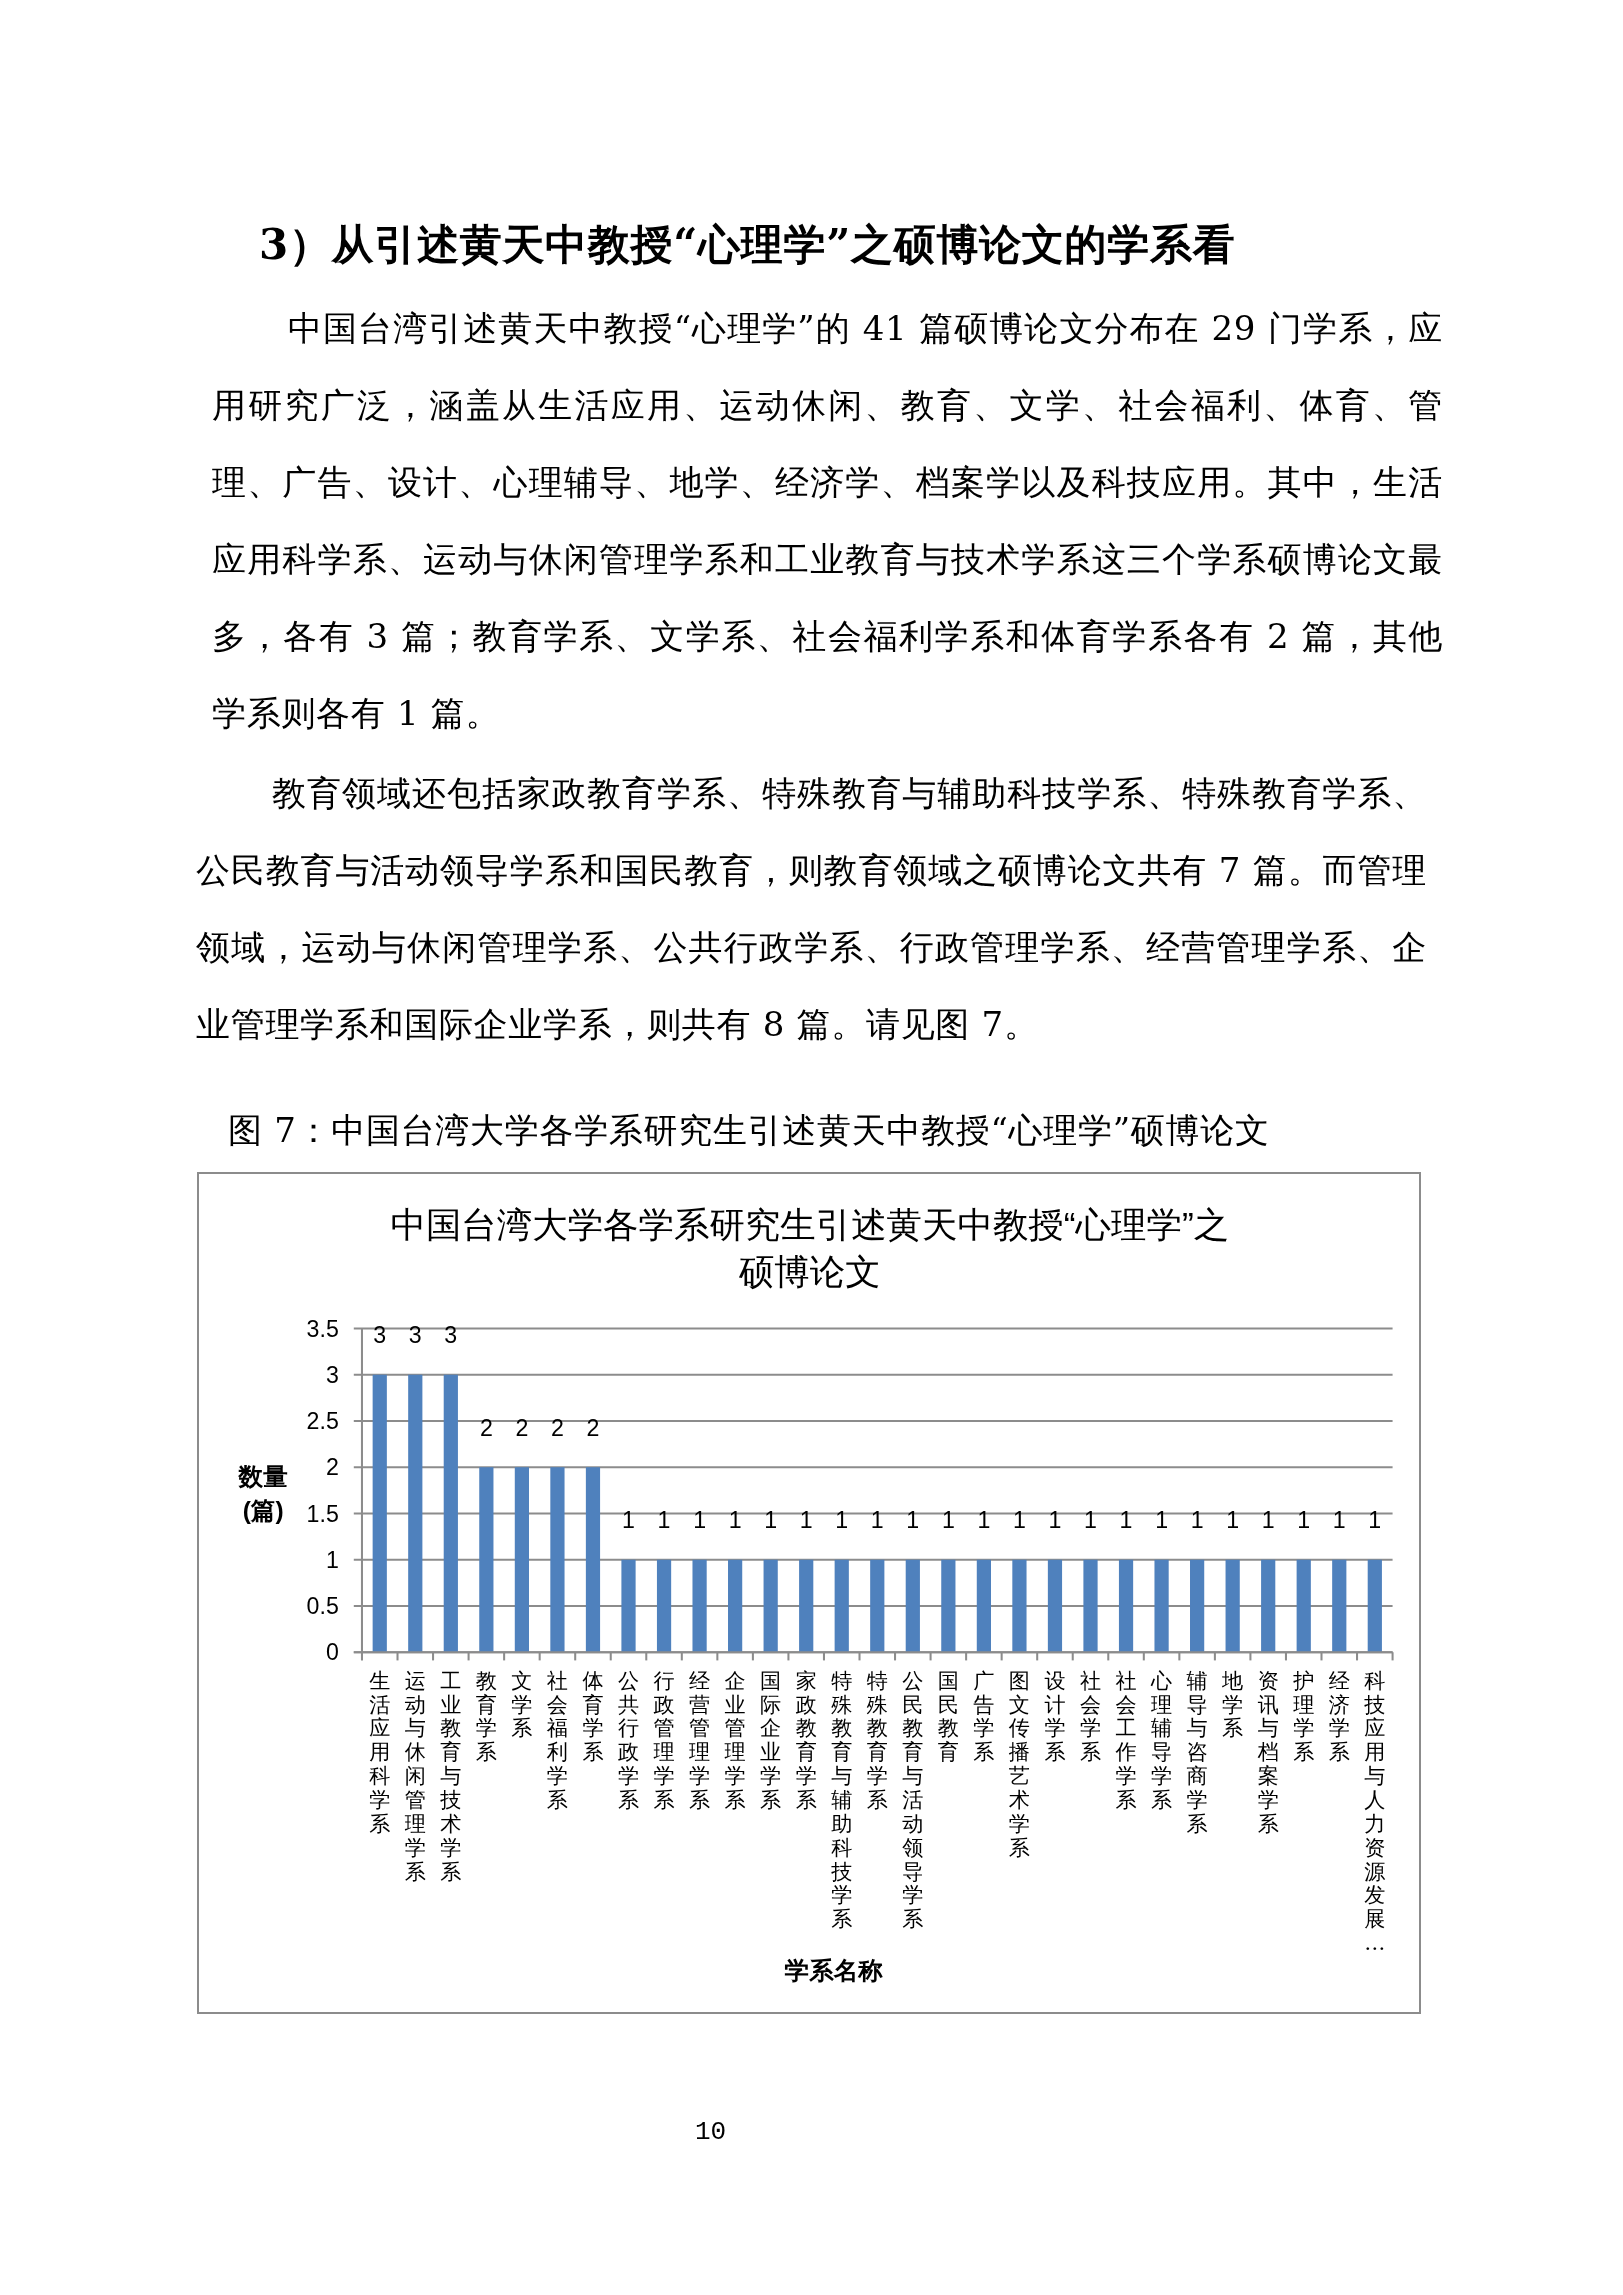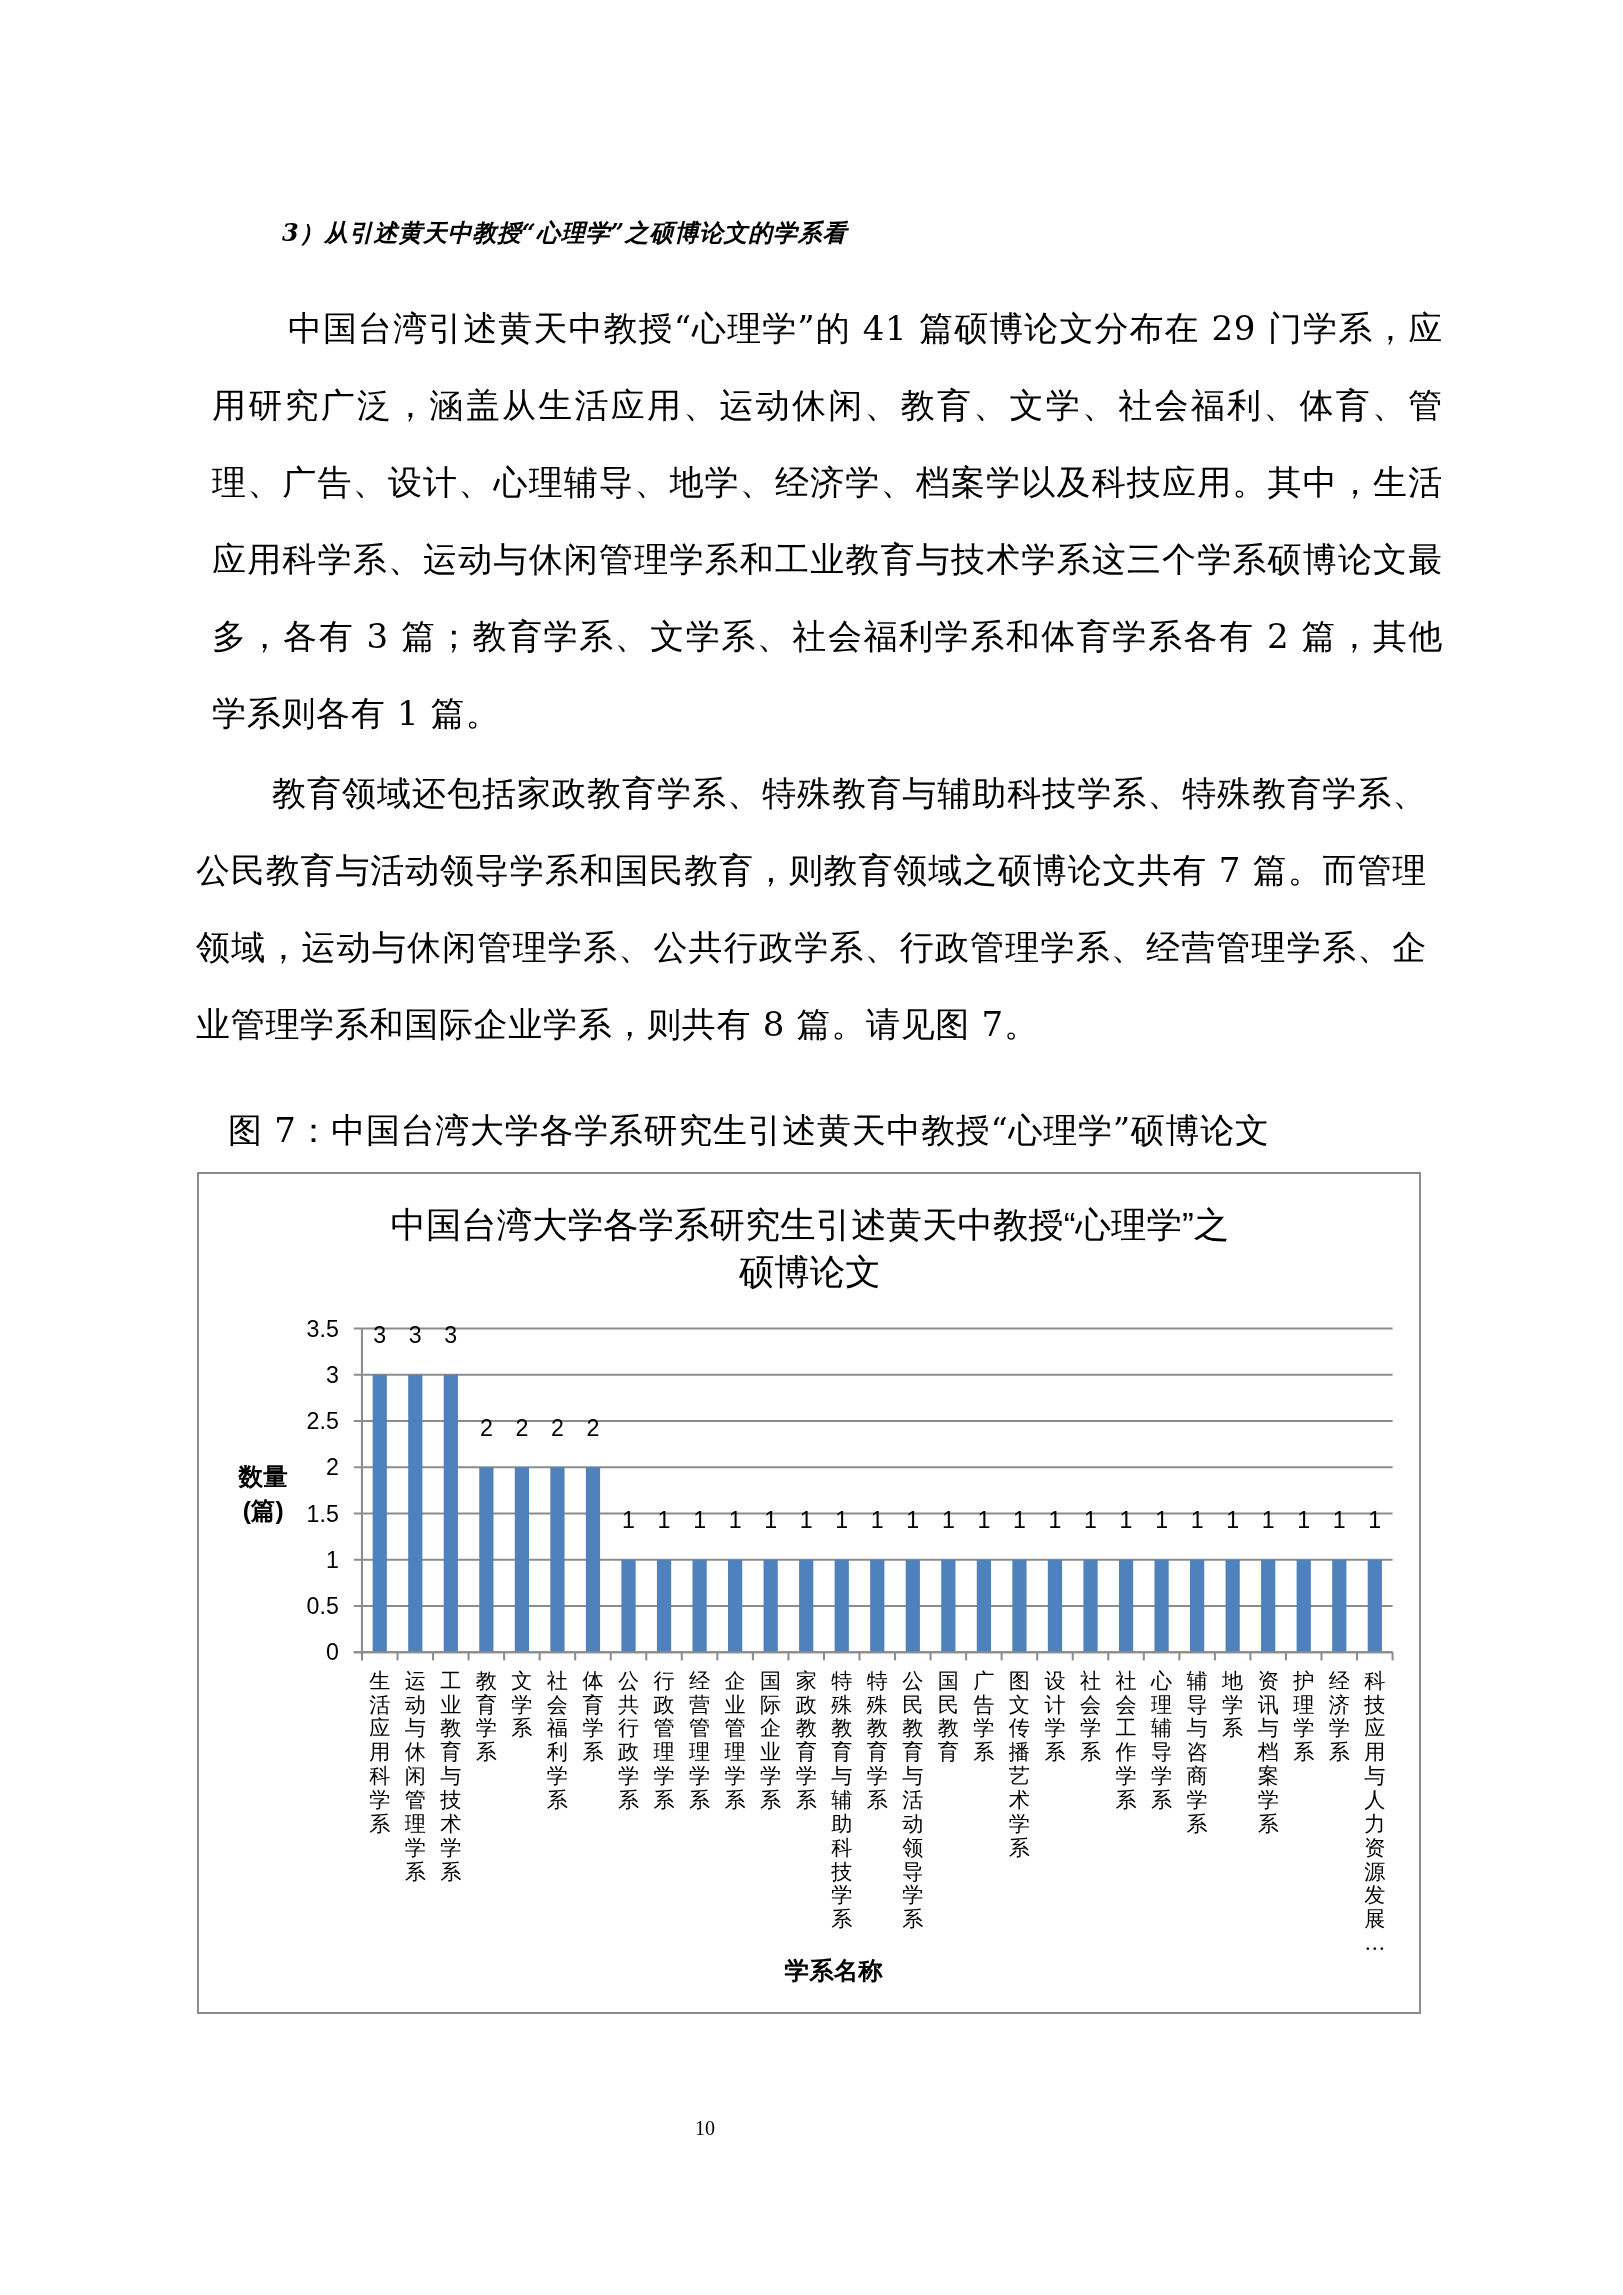--- a/index.html
+++ b/index.html
@@ -1,29 +1,29 @@
 <!DOCTYPE html>
 <html style="font-size:11px"><head>
 <meta charset="utf-8">
 <style>
   html, body { margin: 0; padding: 0; background: #ffffff; }
   body { width: 1623px; height: 2295px; position: relative; overflow: hidden;
          font-family: "DejaVu Serif", "Liberation Serif", serif; color: #000; }
-  .heading { position: absolute; left: 282px; top: 217px; font-size: 24px; font-weight: bold;
-             letter-spacing: 0.7px; white-space: nowrap; font-style: italic; }
+  .heading { position: absolute; left: 259px; top: 217px; font-size: 42px; font-weight: bold;
+             letter-spacing: 0.7px; white-space: nowrap; }
   .para { position: absolute; left: 196px; width: 1231px; font-size: 34px; line-height: 77px;
           text-align: justify; text-indent: 76px; letter-spacing: 0.7px; }
   #p1 { top: 290px; margin-left: 16px; }
   #p2 { top: 755px; }
   .caption { position: absolute; left: 228px; top: 1108px; font-size: 34px; white-space: nowrap; letter-spacing: 0.7px; text-align: right; }
   .chart-box { position: absolute; left: 197px; top: 1172px; width: 1224px; height: 842px;
                border: 2px solid #8c8c8c; background: #fff; box-sizing: border-box; }
   svg { position: absolute; left: 0; top: 0; }
-  .page-num { position: absolute; left: 695px; top: 2117px; font-size: 20px;
-              font-family: Liberation Serif, serif; }
+  .page-num { position: absolute; left: 695px; top: 2117px; font-size: 26px;
+              font-family: Liberation Mono, monospace; }
 </style>
 </head>
 <body>
 
 <div class="heading">3）从引述黄天中教授“心理学”之硕博论文的学系看</div>
 <div class="para" id="p1">中国台湾引述黄天中教授“心理学”的 41 篇硕博论文分布在 29 门学系，应用研究广泛，涵盖从生活应用、运动休闲、教育、文学、社会福利、体育、管理、广告、设计、心理辅导、地学、经济学、档案学以及科技应用。其中，生活应用科学系、运动与休闲管理学系和工业教育与技术学系这三个学系硕博论文最多，各有 3 篇；教育学系、文学系、社会福利学系和体育学系各有 2 篇，其他学系则各有 1 篇。</div>
 <div class="para" id="p2">教育领域还包括家政教育学系、特殊教育与辅助科技学系、特殊教育学系、公民教育与活动领导学系和国民教育，则教育领域之硕博论文共有 7 篇。而管理领域，运动与休闲管理学系、公共行政学系、行政管理学系、经营管理学系、企业管理学系和国际企业学系，则共有 8 篇。请见图 7。</div>
 <div class="caption">图 7：中国台湾大学各学系研究生引述黄天中教授“心理学”硕博论文</div>
 
 <div class="chart-box"></div>

